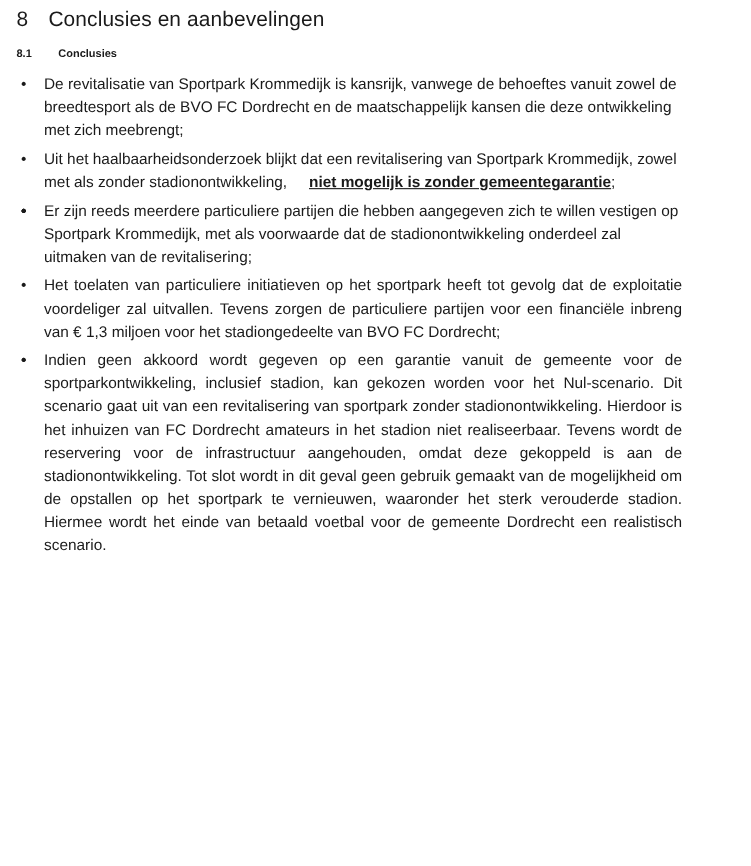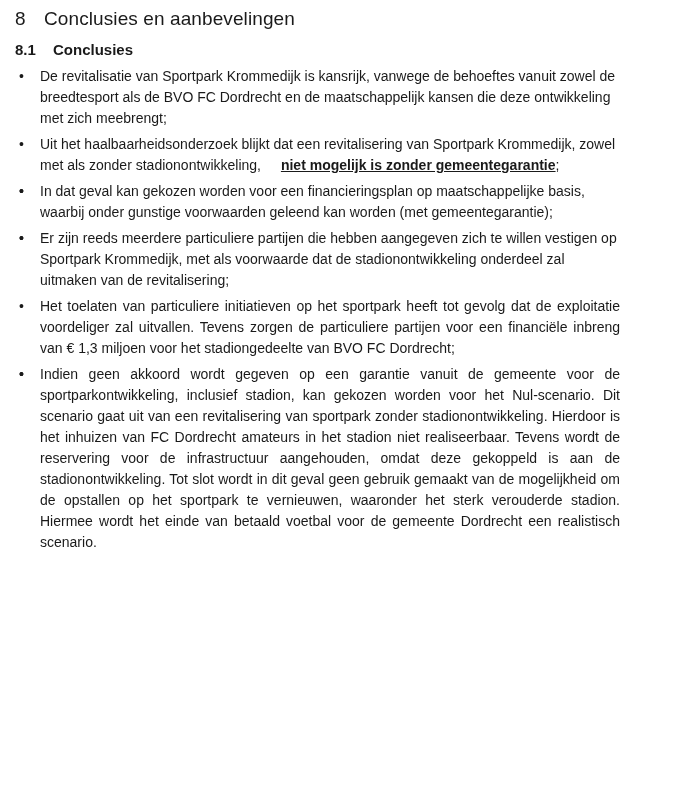--- a/index.html
+++ b/index.html
@@ -8,21 +8,21 @@
     font-family: "Liberation Sans", "DejaVu Sans", sans-serif;
     color: #1a1a1a;
   }
   .page { position: relative; padding: 7px 0 0 15px; width: 610px; }
   h1 {
     font-weight: normal; font-size: 19px; margin: 0; line-height: 24px;
     letter-spacing: 0.1px;
   }
   h1 .num { display: inline-block; width: 29px; }
   h2 {
-    font-weight: bold; font-size: 15px; margin: 9px 0 0 0; line-height: 20px;
+    font-weight: bold; font-size: 10px; margin: 9px 0 0 0; line-height: 20px;
   }
   h2 .num { display: inline-block; width: 38px; }
   p.intro {
     font-size: 14px; line-height: 21px; margin: 6px 0 0 0; width: 600px;
   }
   ul { list-style: none; margin: 6px 0 0 0; padding: 0; }
   li {
     position: relative; font-size: 14px; line-height: 21px;
     padding-left: 25px; margin-bottom: 5px; width: 580px;
   }
@@ -50,21 +50,20 @@
     </li>
     <li>
       <span class="bullet">•</span>
       <span>Uit het haalbaarheidsonderzoek blijkt dat een revitalisering van Sportpark Krommedijk, zowel met als zonder stadionontwikkeling, </span><span class="ul-bold">niet mogelijk is zonder gemeentegarantie</span><span>;</span>
     </li>
     <li>
       <span class="bullet">•</span>
     </li>
     <li>
       <span class="bullet">•</span>
-      <span>In dat geval kan gekozen worden voor een financieringsplan op maatschappelijke basis, waarbij onder gunstige voorwaarden geleend kan worden (met gemeentegarantie);</span>
     </li>
     <li>
       <span class="bullet">•</span>
     </li>
     <li>
       <span class="bullet">•</span>
       <span>Er zijn reeds meerdere particuliere partijen die hebben aangegeven zich te willen vestigen op Sportpark Krommedijk, met als voorwaarde dat de stadionontwikkeling onderdeel zal uitmaken van de revitalisering;</span>
     </li>
     <li class="just">
       <span class="bullet">•</span>

